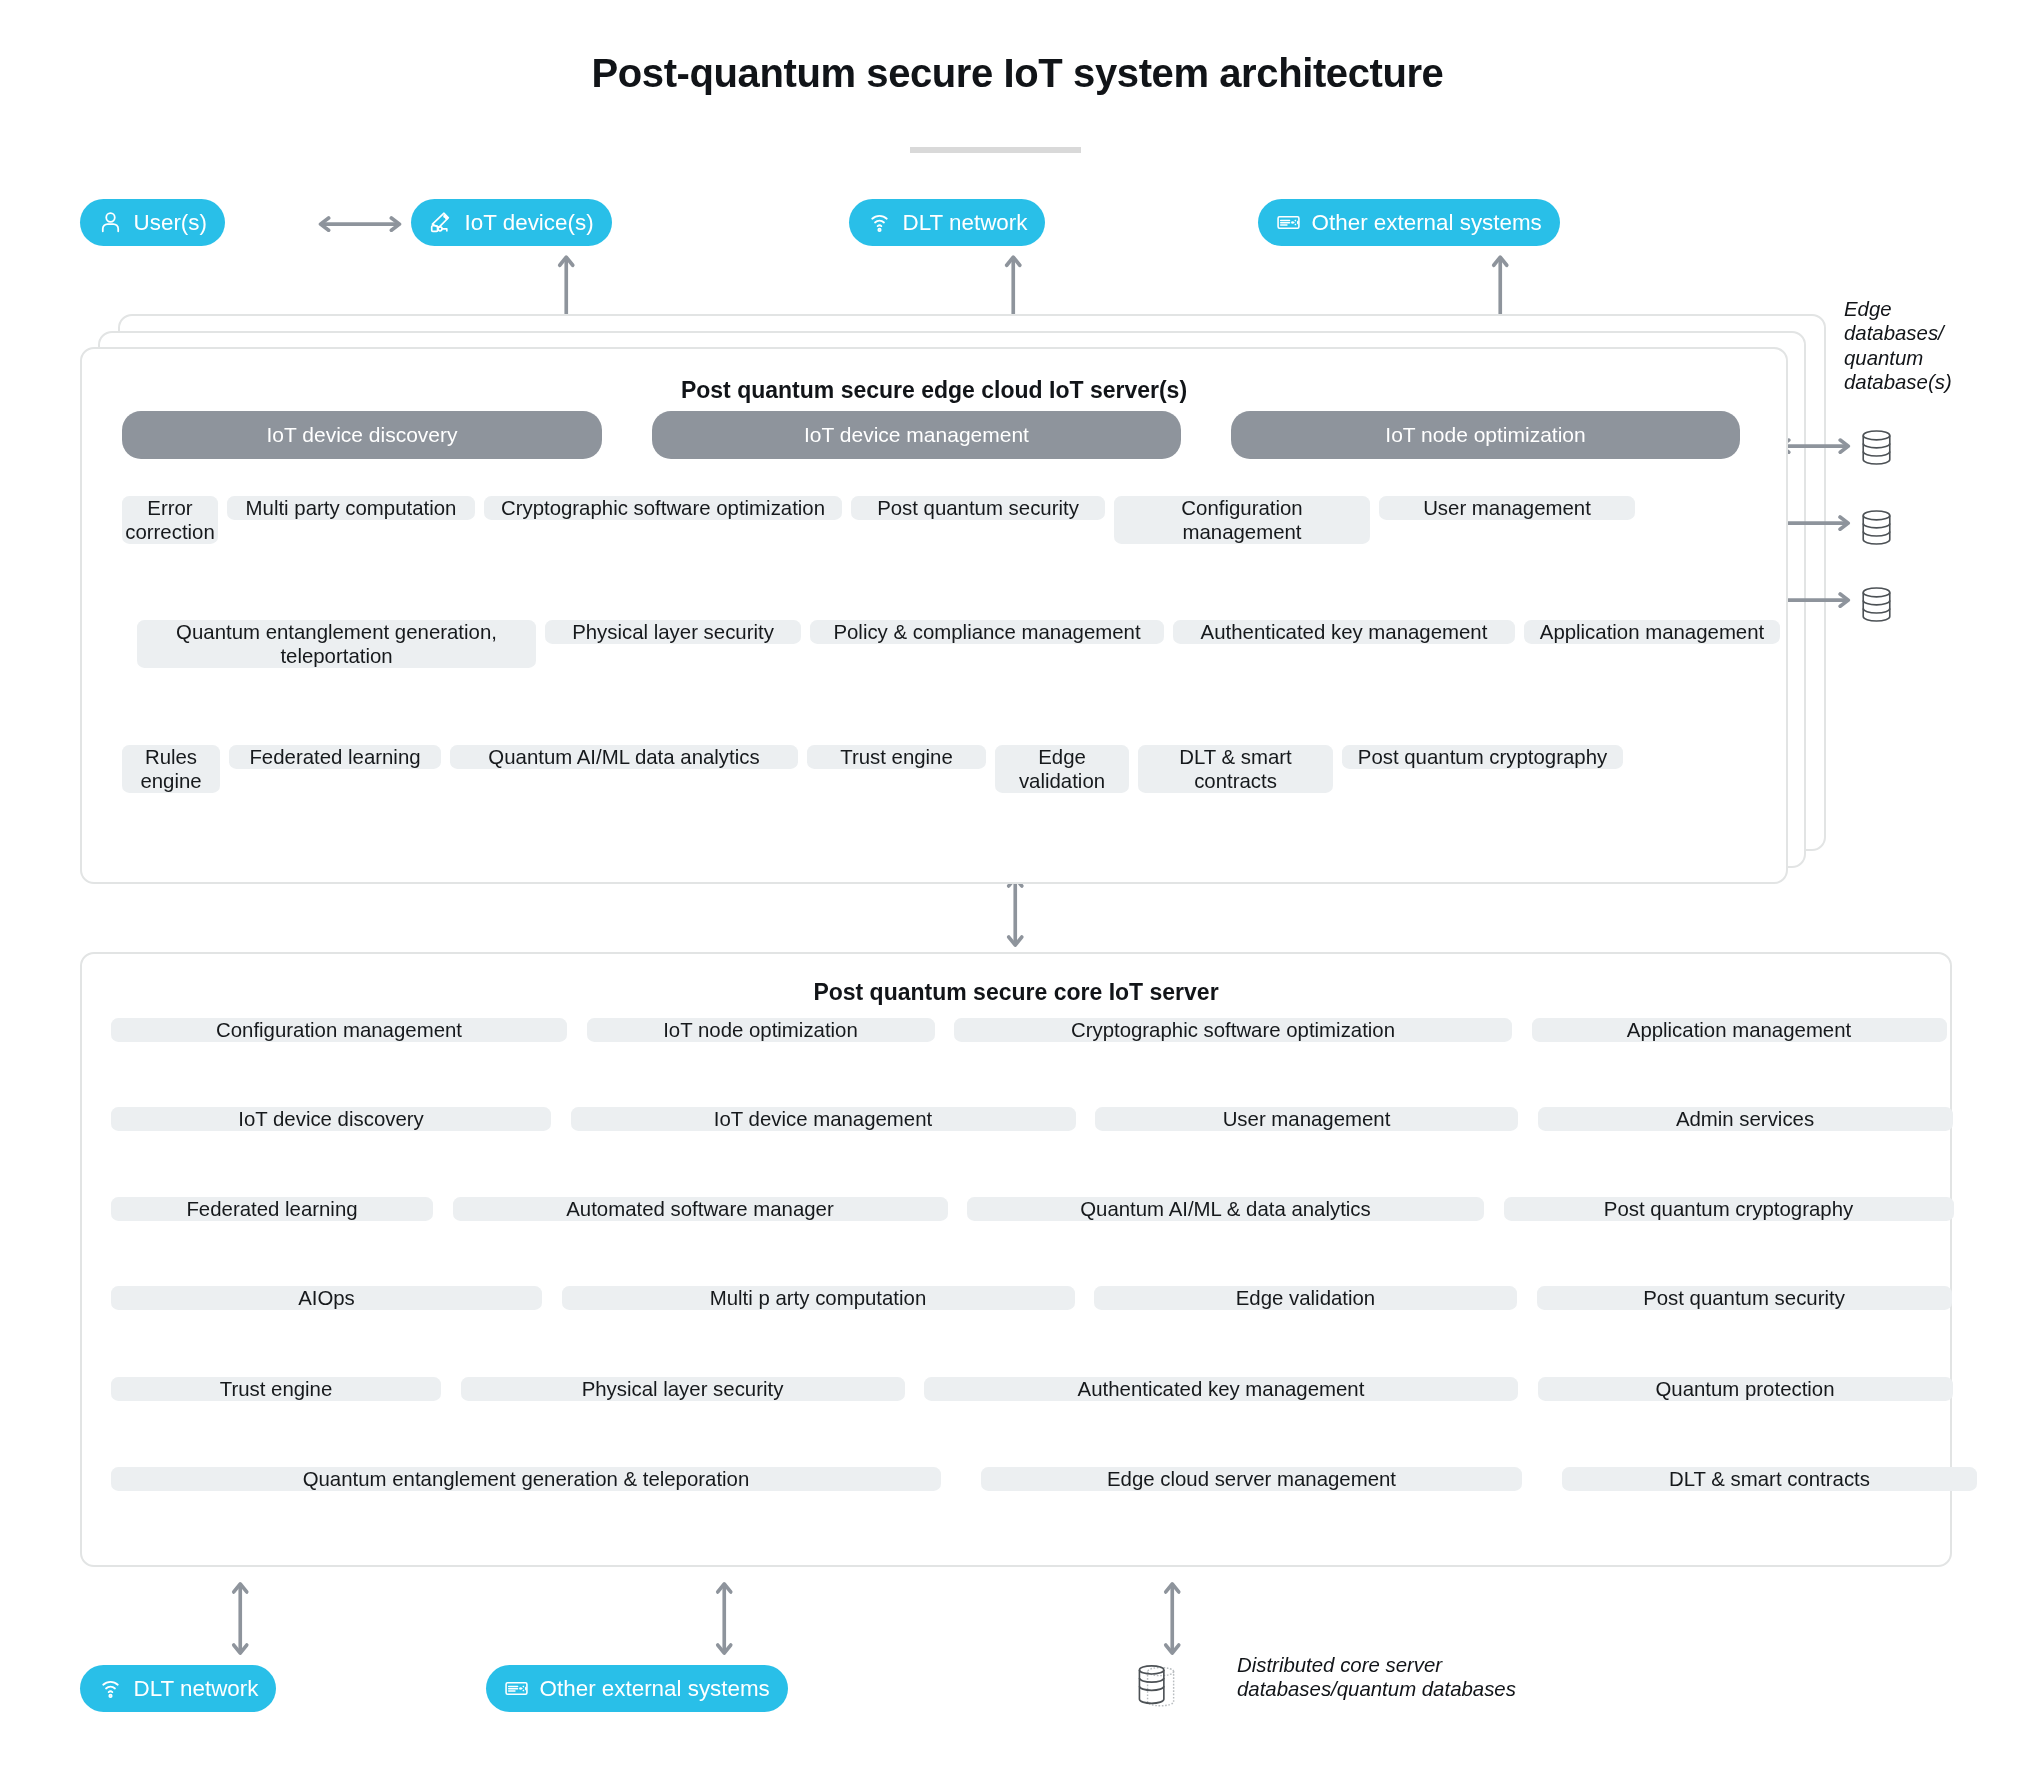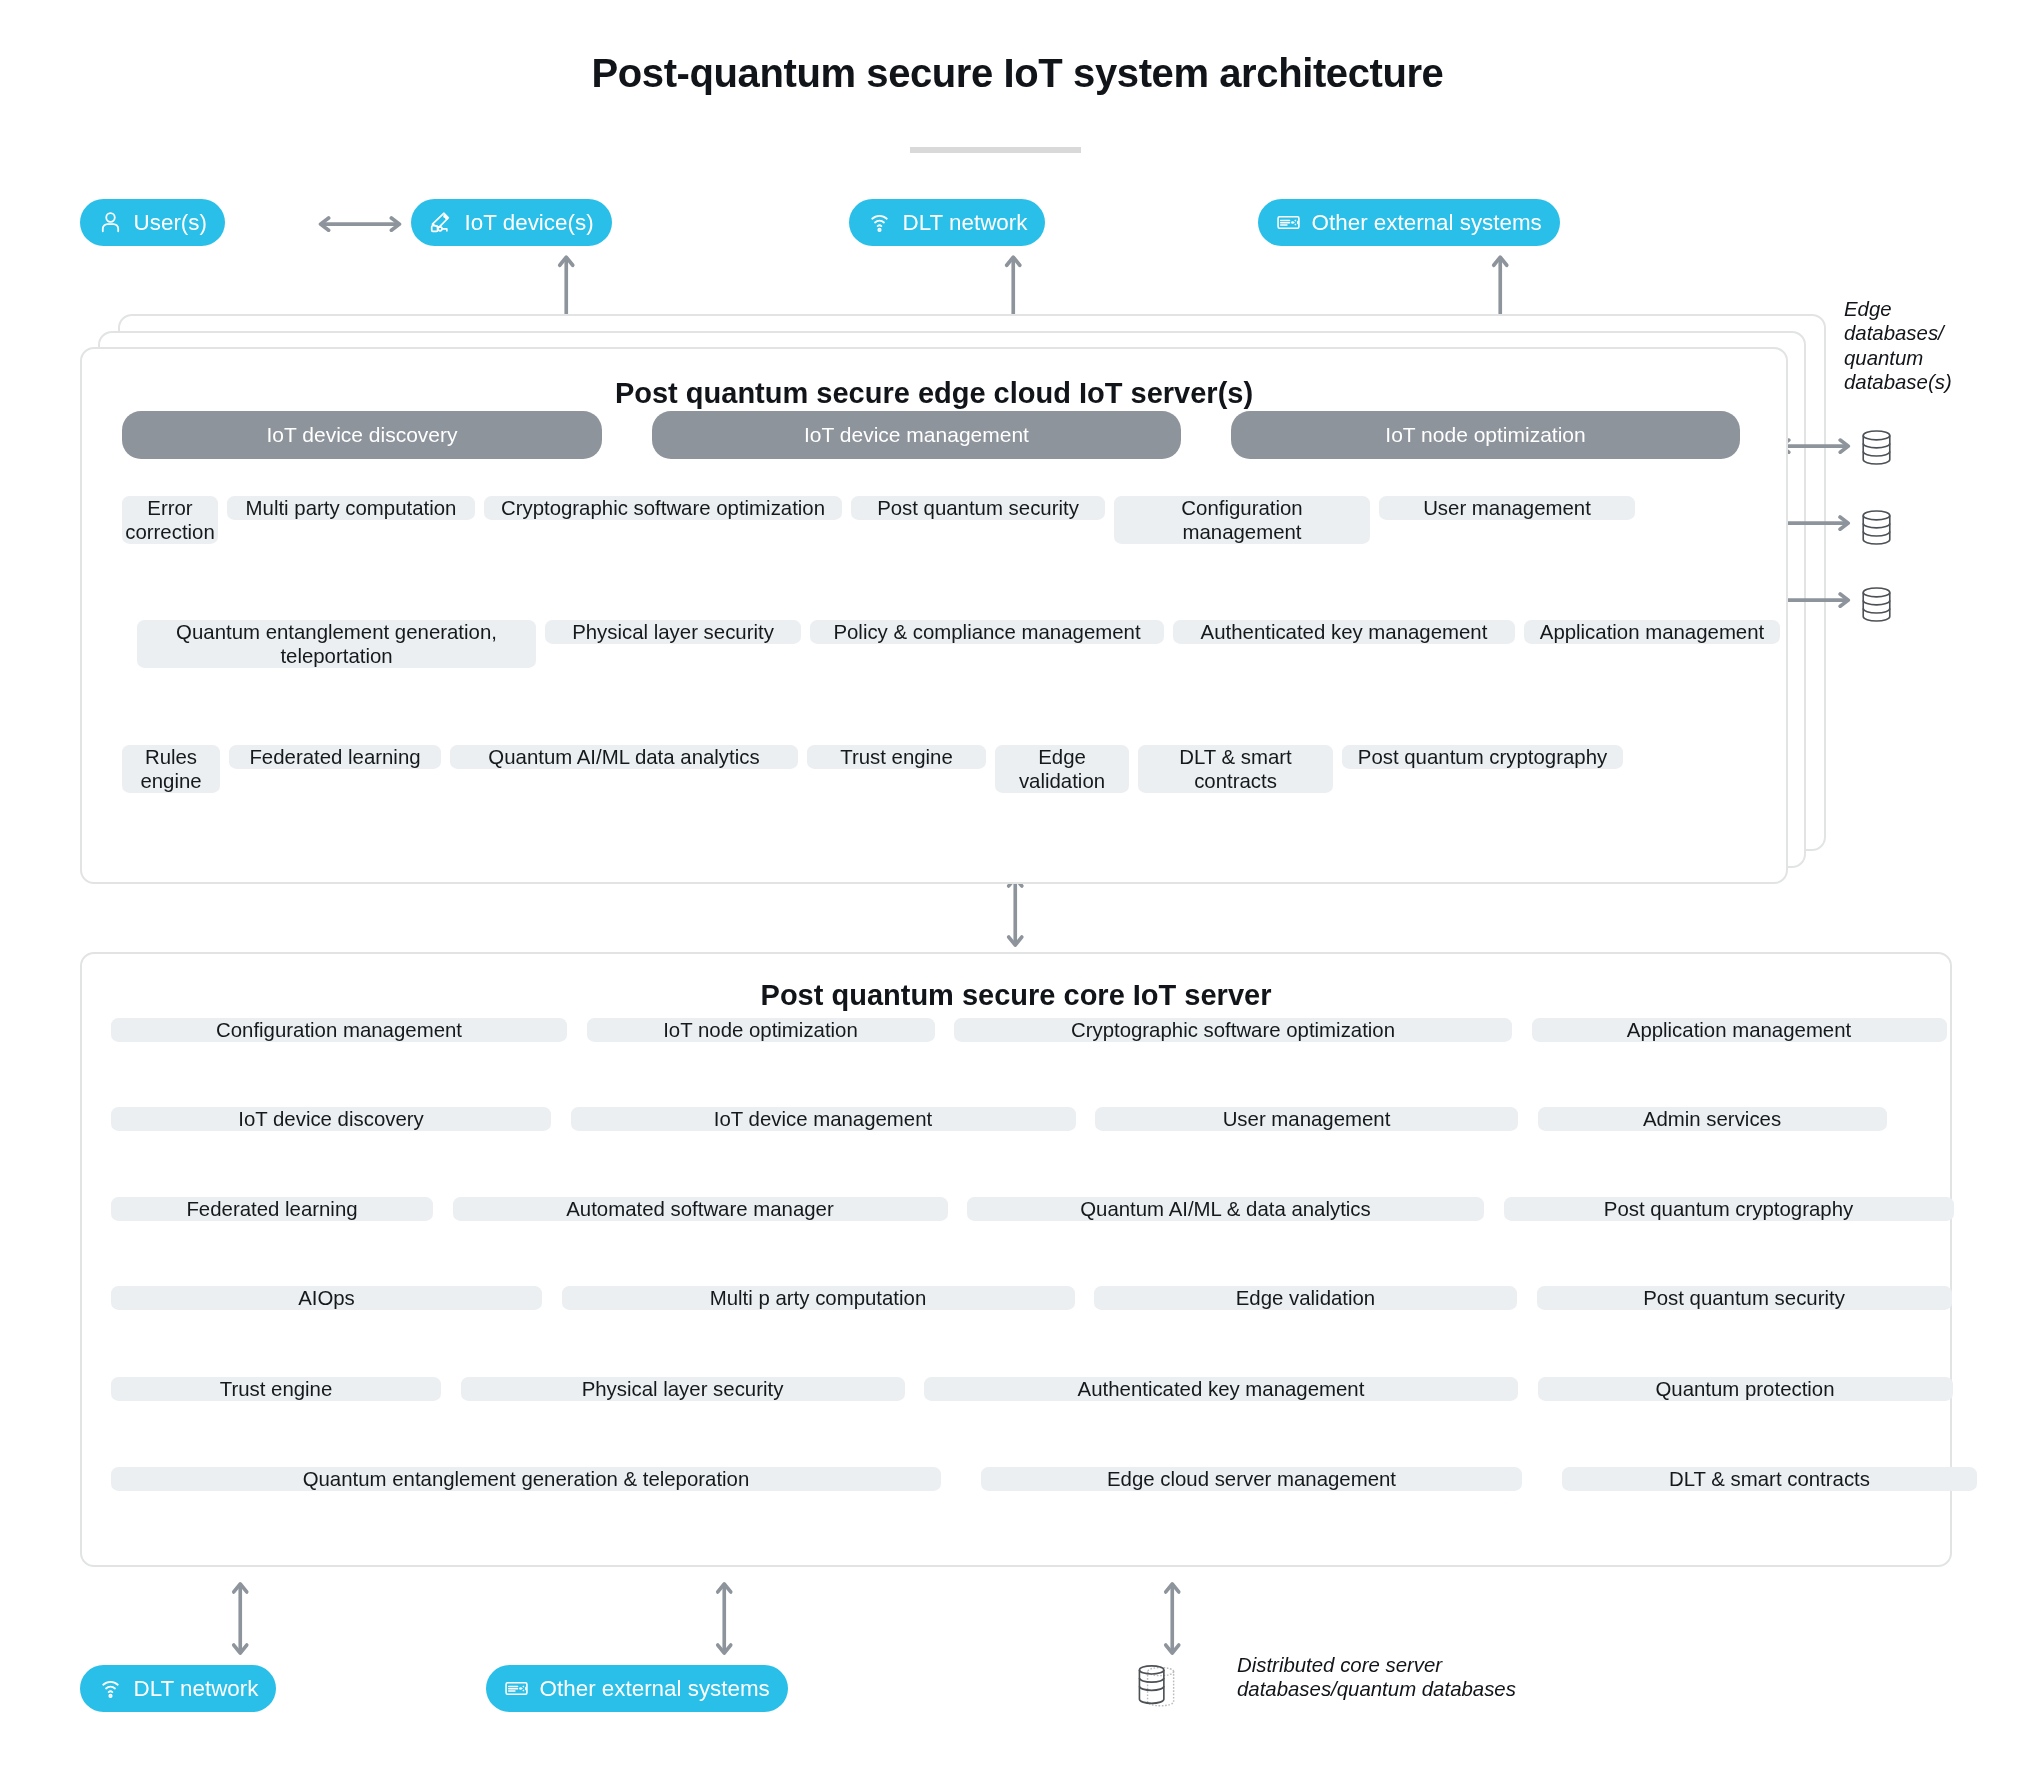--- a/index.html
+++ b/index.html
@@ -49,21 +49,21 @@
     border: 2px solid #e2e4e4;
     border-radius: 14px;
   }
   .edge-card-back2 { left: 118px; top: 314px;  width: 1708px; height: 537px; }
   .edge-card-back1 { left: 98px; top: 331px;  width: 1708px; height: 537px; }
   .edge-card-front { left: 80px; top: 347px;  width: 1708px; height: 537px; z-index: 3; }
 
   .card-title {
     position: absolute; width: 100%;
     text-align: center;
-    font-size: 29px; font-weight: bold; color: #111418;
+    font-size: 23px; font-weight: bold; color: #111418;
     white-space: nowrap;
   }
 
   
   .cat-row { position: absolute; display: flex; gap: 0; }
   .cat-pill {
     background: #8e949c;
     border-radius: 19px;
     height: 48px;
     display: flex; align-items: center; justify-content: center;
@@ -299,21 +299,21 @@
     <div class="feat" style="width:456px;">Configuration management</div>
     <div class="feat" style="width:348px;">IoT node optimization</div>
     <div class="feat" style="width:558px;">Cryptographic software optimization</div>
     <div class="feat" style="width:415px;">Application management</div>
   </div>
 
   <div class="grid-row" style="left:111px; top:1107px; gap:19.5px; height:52px; z-index:4;">
     <div class="feat" style="width:440px;">IoT device discovery</div>
     <div class="feat" style="width:505px;">IoT device management</div>
     <div class="feat" style="width:423px;">User management</div>
-    <div class="feat" style="width:349px;">Admin services</div>
+    <div class="feat" style="width:415px;">Admin services</div>
   </div>
 
   <div class="grid-row" style="left:111px; top:1197px; gap:19.5px; height:52px; z-index:4;">
     <div class="feat" style="width:322px;">Federated learning</div>
     <div class="feat" style="width:495px;">Automated software manager</div>
     <div class="feat" style="width:517px;">Quantum AI/ML &amp; data analytics</div>
     <div class="feat" style="width:450px;">Post quantum cryptography</div>
   </div>
 
   <div class="grid-row" style="left:111px; top:1286px; gap:19.5px; height:52px; z-index:4;">

